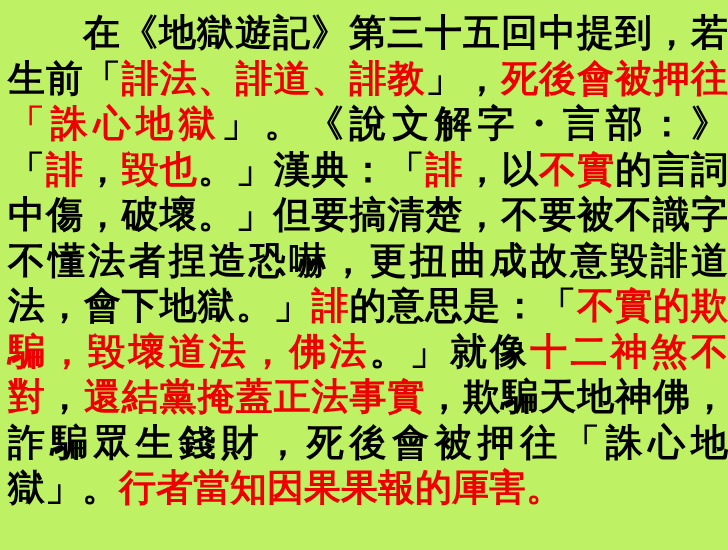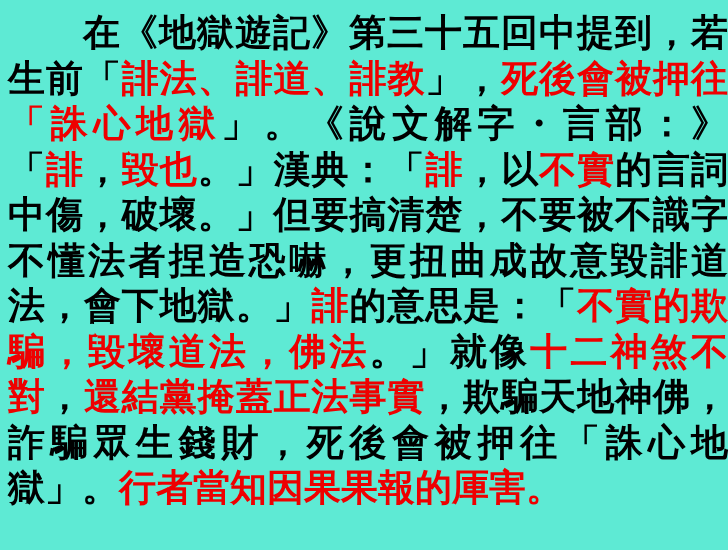--- a/index.html
+++ b/index.html
@@ -11,21 +11,21 @@
     height: 550px;
     background: #ffffff;
     font-family: "Liberation Serif", "DejaVu Serif", serif;
     overflow: hidden;
   }
   #page {
     width: 728px;
     height: 550px;
     box-sizing: border-box;
     padding: 10px 0 8px 8px;
-    background: #5eead4;
+    background: #bef264;
     position: relative;
   }
   #text-body {
     font-size: 37px;
     line-height: 45.5px;
     letter-spacing: 0px;
     color: #000000;
     text-align: justify;
     text-justify: inter-character;
     font-weight: 700;

